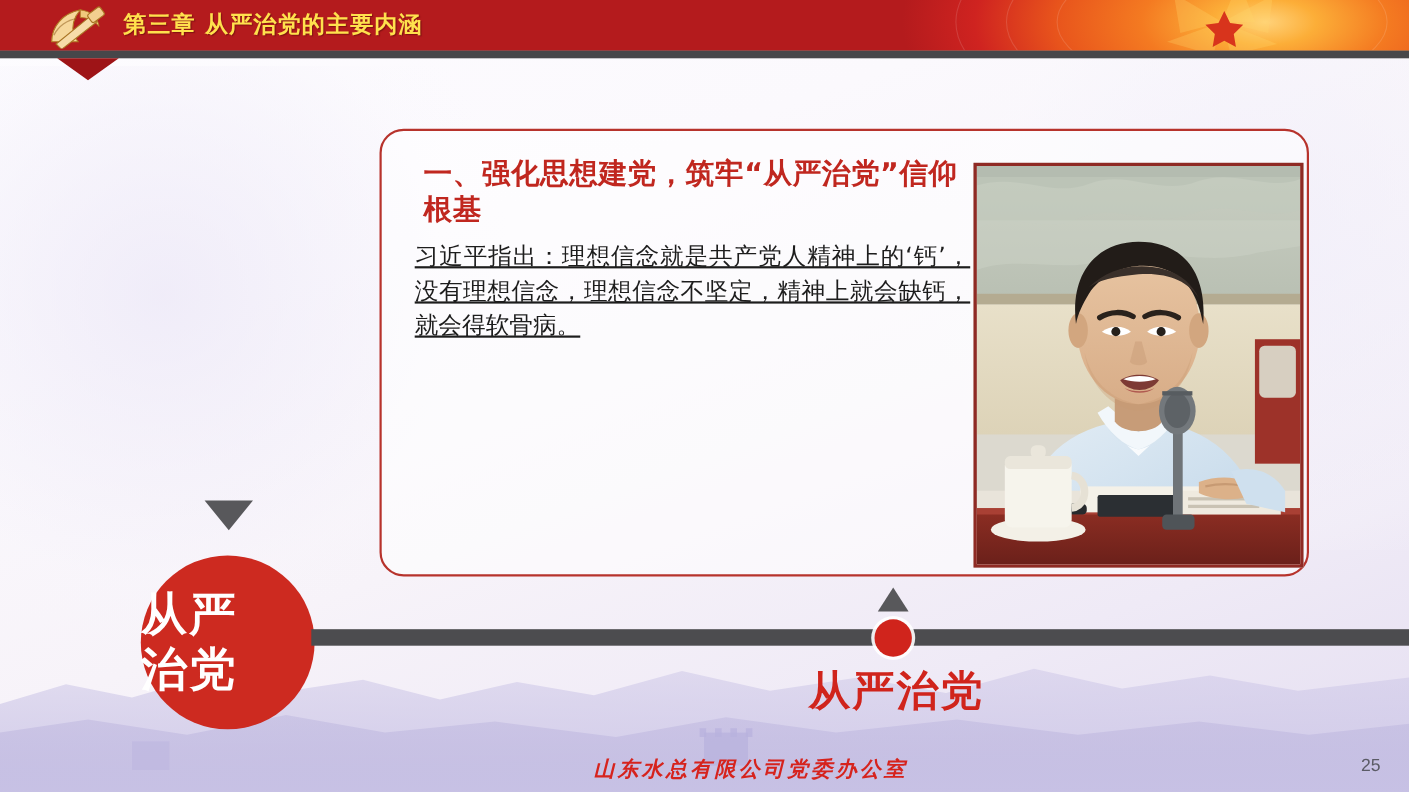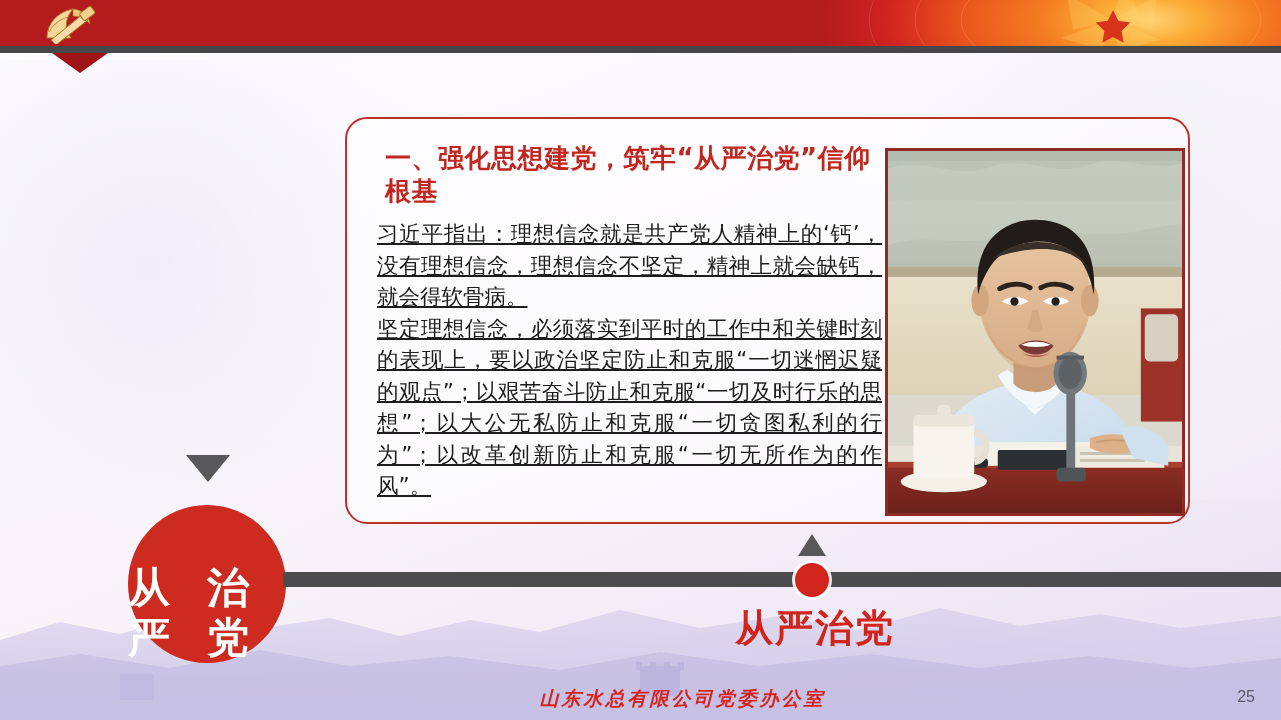--- a/index.html
+++ b/index.html
@@ -111,22 +111,22 @@
   }
 
   
   .circle {
     position: absolute;
     left: 128px; top: 505px;
     width: 158px; height: 158px;
     border-radius: 50%;
     background: #cd2a20;
     display: flex;
-    flex-direction: row;
-    align-items: flex-end;
+    flex-direction: column;
+    align-items: flex-start;
     justify-content: center;
   }
   .circle-line {
     color: #ffffff;
     font-size: 42px;
     line-height: 50px;
     font-weight: bold;
     letter-spacing: 2px;
   }
 
@@ -281,20 +281,21 @@
     <svg class="header-emblem" viewBox="0 0 66 42">
       <g>
         <path d="M10,36 C10,22 20,10 36,7 C30,14 28,22 30,30 L34,36 Z" fill="#f6d79a" stroke="#b07a24" stroke-width="1"></path>
         <path d="M36,7 C46,8 52,14 53,22 C49,17 43,14 36,14 Z" fill="#f0c87c" stroke="#b07a24" stroke-width="0.8"></path>
         <path d="M14,38 L46,12 L51,18 L19,43 Z" fill="#f7dba8" stroke="#a97423" stroke-width="1"></path>
         <rect x="43" y="7" width="14" height="9" rx="2" transform="rotate(-37 50 11)" fill="#f3cf90" stroke="#a97423" stroke-width="1"></rect>
         <path d="M12,30 C16,22 24,16 33,15" fill="none" stroke="#8c5a18" stroke-width="1.2" stroke-opacity="0.5"></path>
       </g>
     </svg>
 
+    <div class="header-title">第三章  从严治党的主要内涵</div>
   </div>
   <div class="header-strip"></div>
   <div class="header-tab"></div>
 
 
   <div class="down-arrow"></div>
 
   <div class="circle">
     <div class="circle-line">从严</div>
     <div class="circle-line">治党</div>
@@ -302,21 +303,20 @@
 
   <div class="timeline-bar"></div>
   <div class="up-arrow"></div>
   <div class="timeline-dot"></div>
   <div class="timeline-label">从严治党</div>
 
   <div class="card"></div>
   <div class="card-title">一、强化思想建党，筑牢“从严治党”信仰根基</div>
   <div class="card-body">
     <p>习近平指出：理想信念就是共产党人精神上的‘钙’，没有理想信念，理想信念不坚定，精神上就会缺钙，就会得软骨病。</p>
-    <p>坚定理想信念，必须落实到平时的工作中和关键时刻的表现上，要以政治坚定防止和克服“一切迷惘迟疑的观点”；以艰苦奋斗防止和克服“一切及时行乐的思想”；以大公无私防止和克服“一切贪图私利的行为”；以改革创新防止和克服“一切无所作为的作风”。</p>
   </div>
 
   <div class="photo-frame">
     <svg class="photo-svg" viewBox="0 0 300 368" preserveAspectRatio="none">
       <defs>
         <linearGradient id="wallTop" x1="0" y1="0" x2="0" y2="1">
           <stop offset="0%" stop-color="#c9cec2"></stop>
           <stop offset="100%" stop-color="#b9c0b3"></stop>
         </linearGradient>
         <linearGradient id="wallBot" x1="0" y1="0" x2="0" y2="1">

